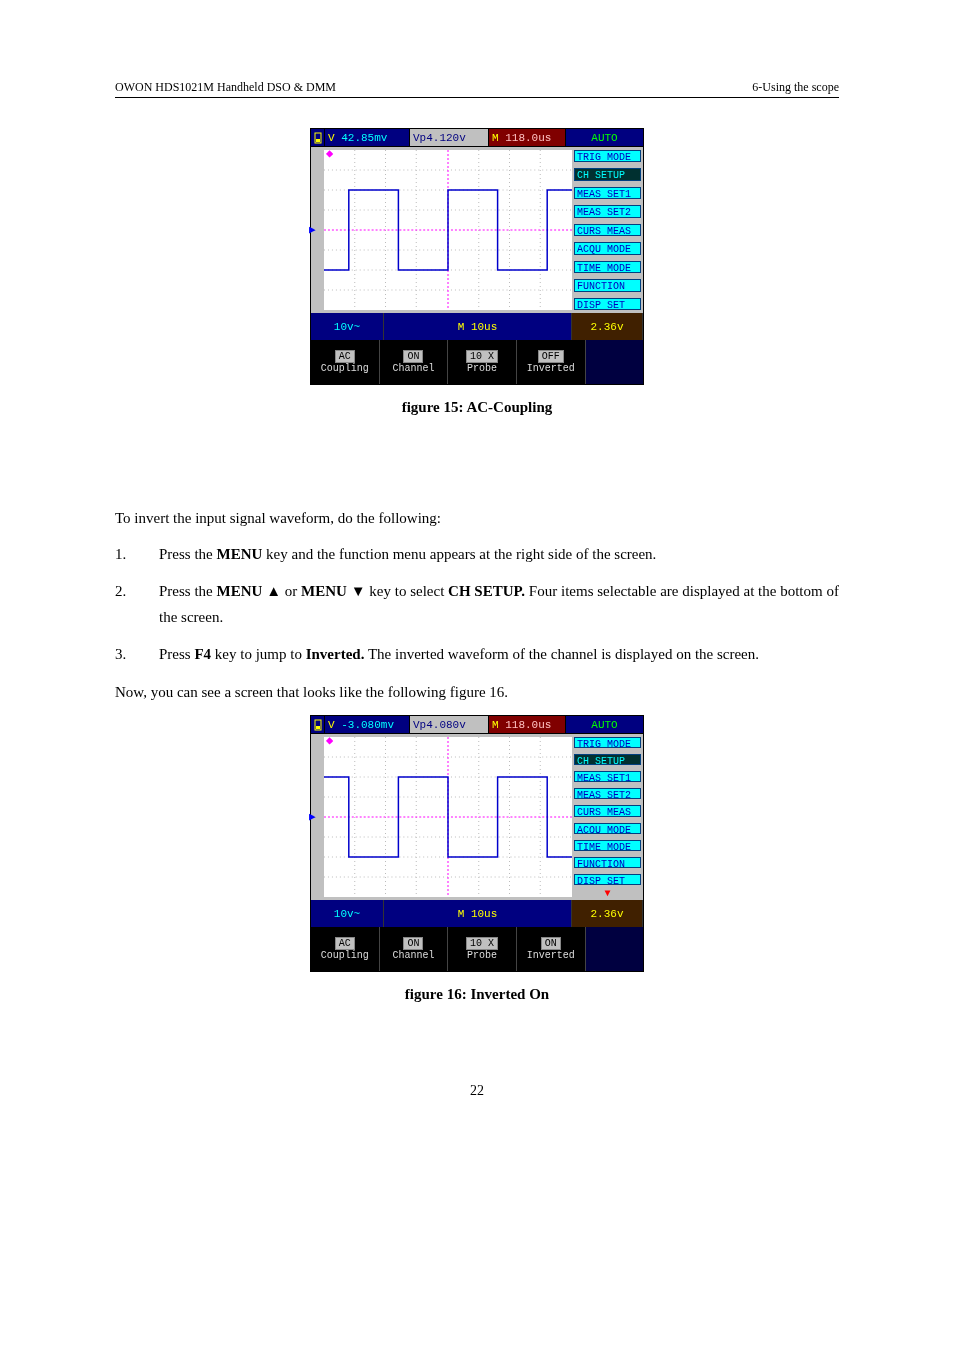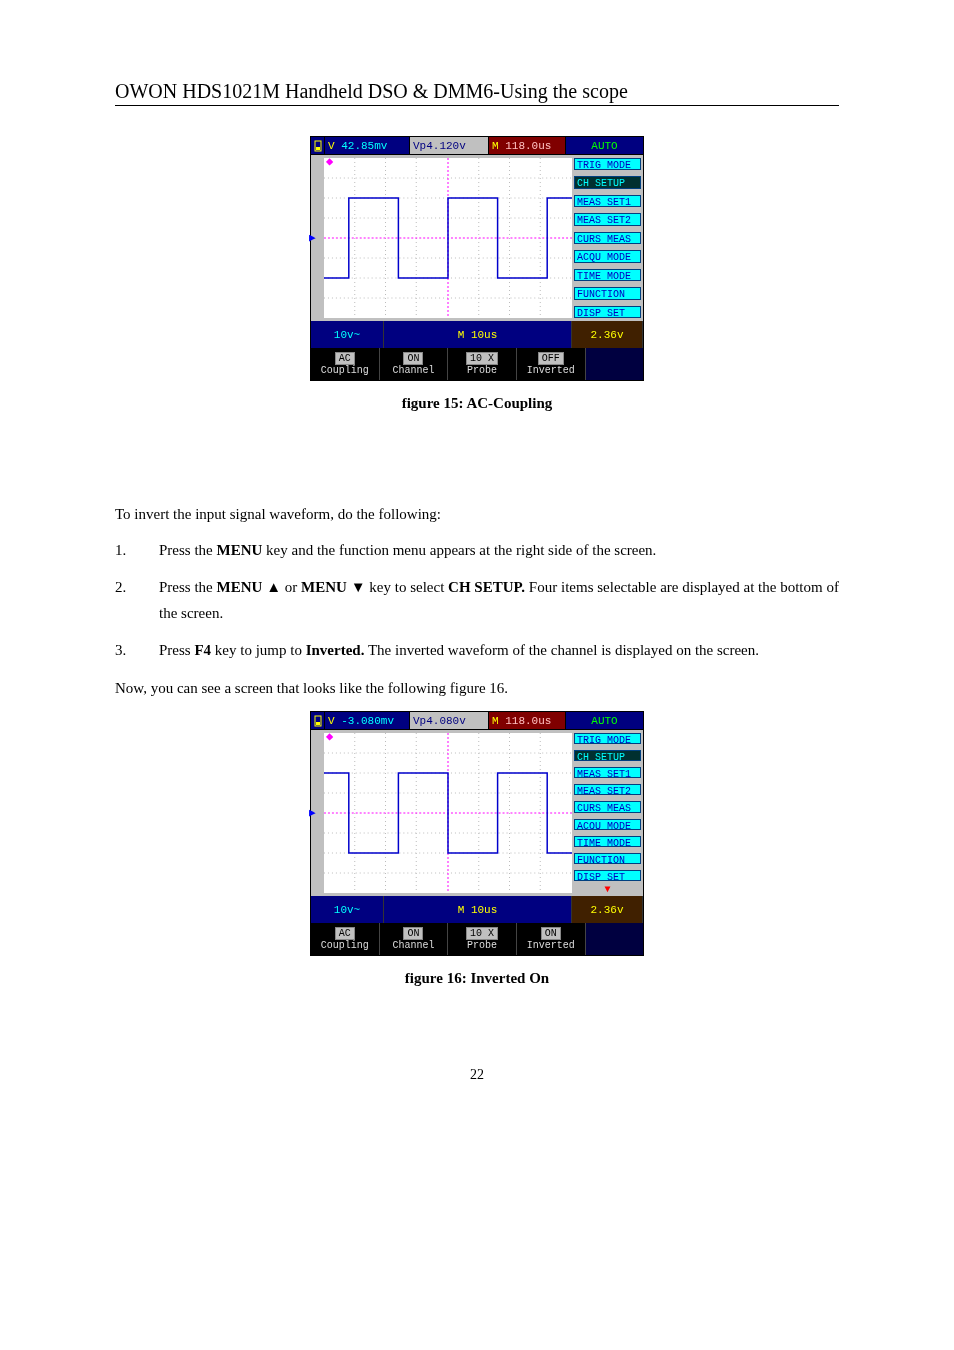--- a/index.html
+++ b/index.html
@@ -9,24 +9,25 @@
     font-family: "Times New Roman", Times, serif;
     font-size: 15px;
     color: #000;
     width: 954px;
   }
   .page {
     padding: 80px 115px 60px 115px;
   }
   .header-line {
     display: flex;
+    justify-content: space-between;
     border-bottom: 1px solid #000;
     padding-bottom: 2px;
     margin-bottom: 30px;
-    font-size: 20px;
+    font-size: 12px;
   }
   .figure-caption {
     text-align: center;
     margin: 14px 0 50px 0;
     font-size: 15px;
     font-weight: bold;
   }
   .body-text {
     font-size: 15px;
     line-height: 1.7;
@@ -137,21 +138,21 @@
     background:#000;
   }
   .mid-bar .seg {
     display:flex;
     align-items:center;
     justify-content:center;
     border-right:1px solid #333;
   }
   .bottom-bar {
     display:flex;
-    height:32px;
+    height:44px;
     background:#000;
   }
   .bottom-bar .cell {
     flex:1;
     border-right:1px solid #444;
     display:flex;
     flex-direction:column;
     align-items:center;
     justify-content:center;
     font-size:10px;

